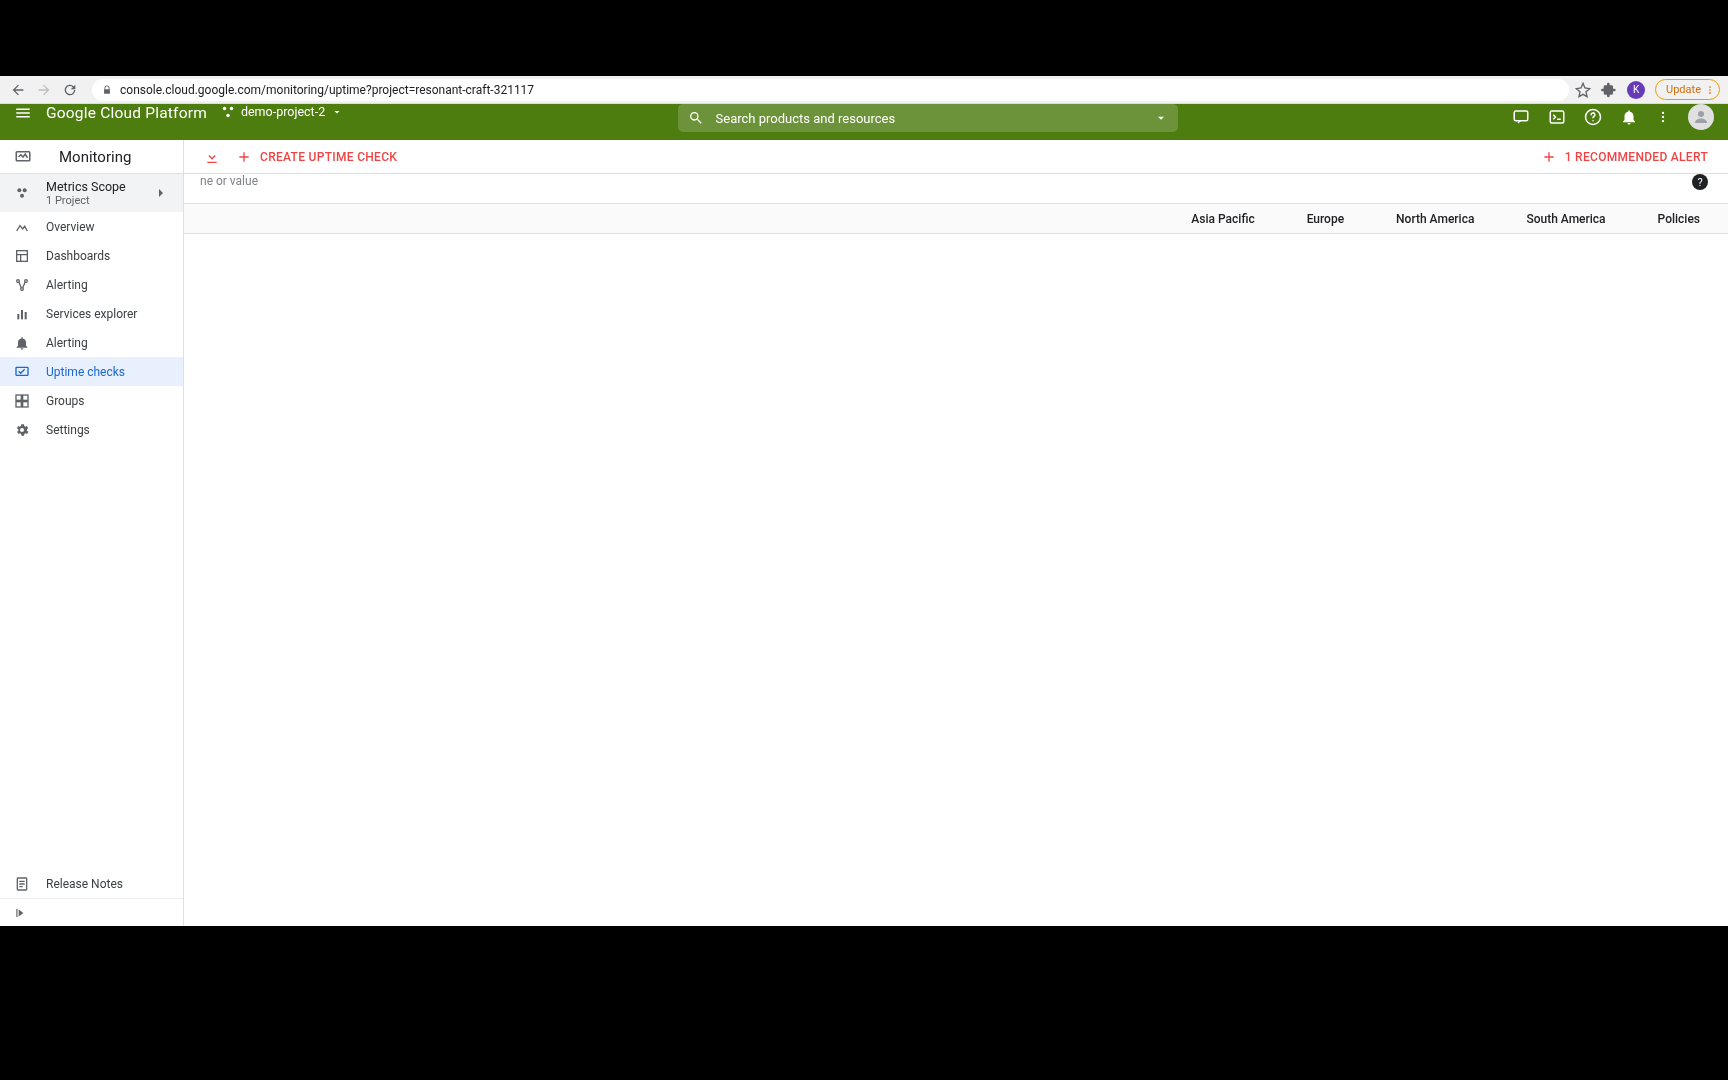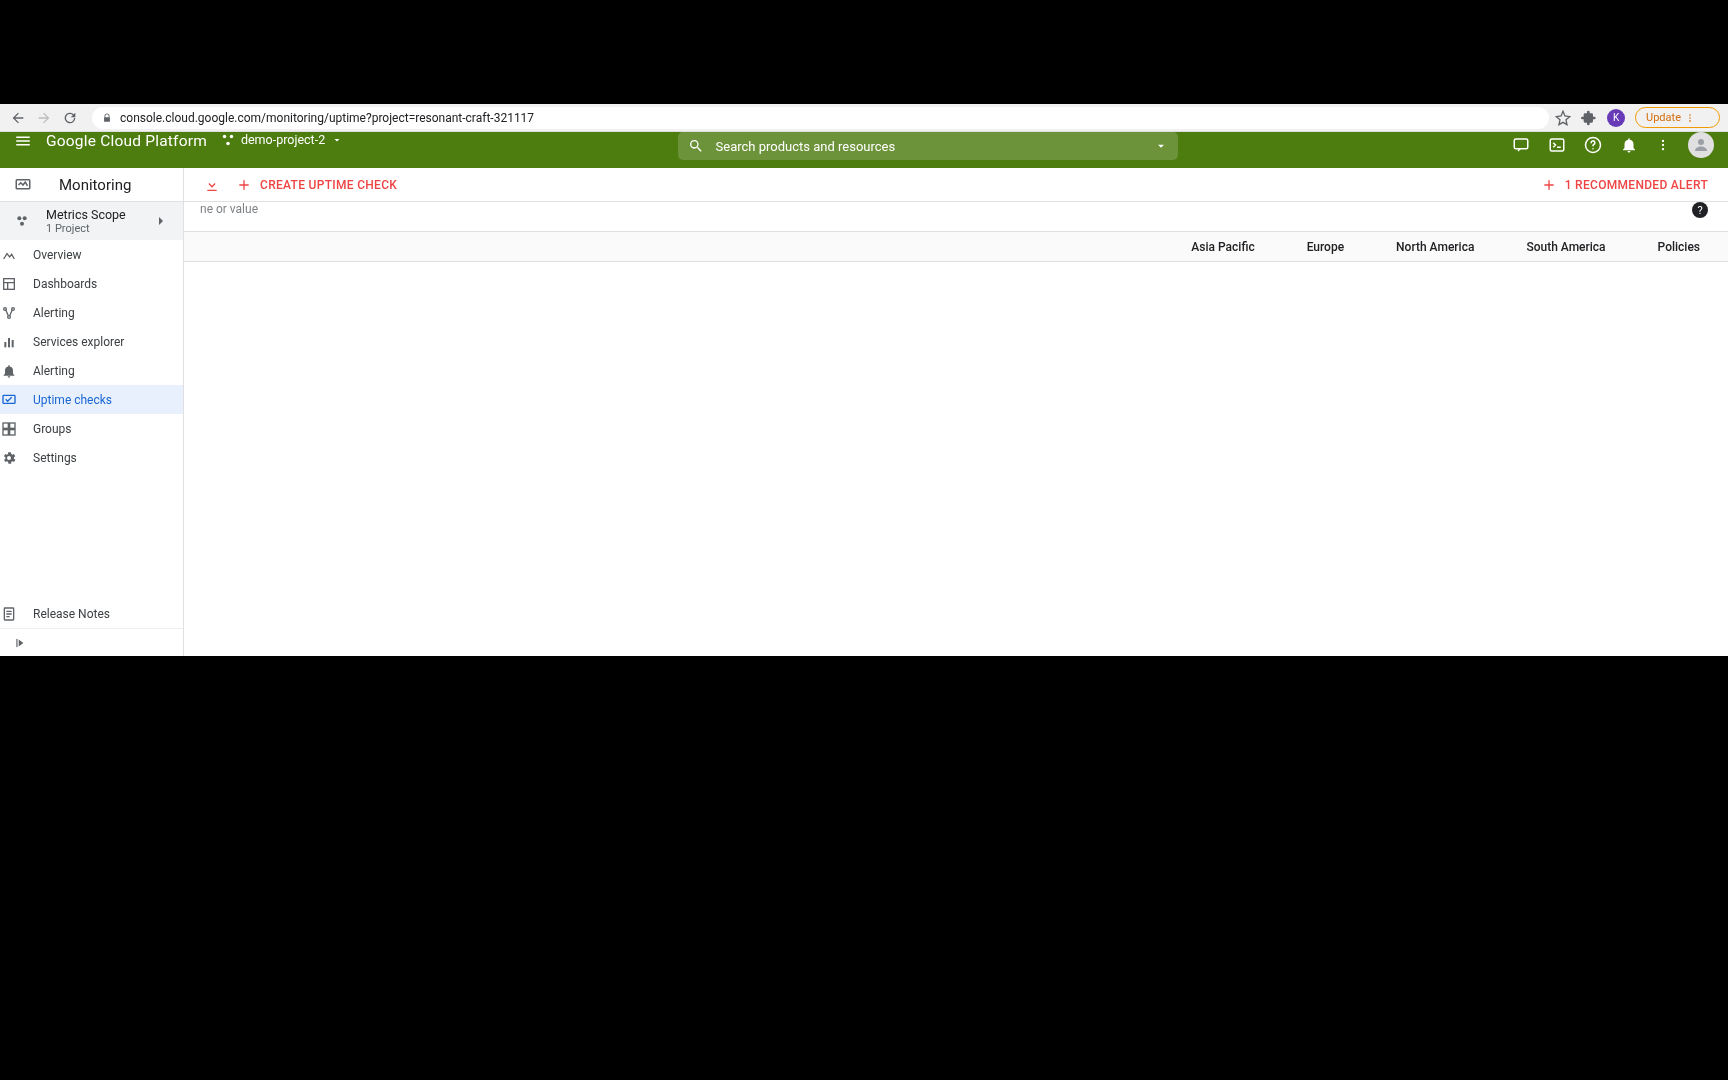--- a/index.html
+++ b/index.html
@@ -1,29 +1,29 @@
 <!DOCTYPE html>
 <html><head>
 <meta charset="utf-8">
 <style>
 * { margin: 0; padding: 0; box-sizing: border-box; font-family: Roboto, Arial, sans-serif; }
 body { background: #000; width: 1728px; height: 1080px; overflow: hidden; }
 
-.viewport { position: absolute; top: 104px; left: 0; width: 1728px; height: 552px; background: #fff; }
+.viewport { position: absolute; top: 76px; left: 0; width: 1728px; height: 850px; background: #fff; }
 
 
 .browser-bar { position: absolute; top: 0; left: 0; right: 0; height: 28px; background: #f1f1f1; display: flex; align-items: center; padding: 0 8px; border-bottom: 1px solid #ddd; }
 .bb-btn { width: 20px; height: 20px; display: flex; align-items: center; justify-content: center; margin-right: 6px; color: #5f6368; cursor: pointer; }
 .bb-btn.disabled { color: #bdbdbd; }
 .url-bar { flex: 1; height: 22px; background: #fff; border-radius: 11px; display: flex; align-items: center; padding: 0 10px; font-size: 12px; color: #202124; margin: 0 6px; }
 .lock-ic { width: 10px; height: 10px; margin-right: 8px; color: #5f6368; }
 .bb-right { display: flex; align-items: center; gap: 10px; }
 .star-ic, .ext-ic { width: 16px; height: 16px; color: #5f6368; }
 .avatar-small { width: 18px; height: 18px; border-radius: 50%; background: #673ab7; color: #fff; font-size: 10px; display: flex; align-items: center; justify-content: center; }
-.update-pill { border: 1px solid #f29900; color: #d56e0c; font-size: 11px; padding: 3px 24px 3px 10px; border-radius: 14px; display: flex; align-items: center; gap: 4px; }
+.update-pill { border: 1px solid #f29900; color: #d56e0c; font-size: 11px; padding: 3px 4px 3px 10px; border-radius: 14px; display: flex; align-items: center; gap: 4px; }
 
 
 .gcp-bar { position: absolute; top: 28px; left: 0; right: 0; height: 36px; background: #4d7c0f; display: flex; align-items: flex-start; padding: 0 14px; color: #fff; }
 .hamburger { width: 18px; height: 18px; cursor: pointer; }
 .gcp-logo { font-size: 15.5px; margin-left: 14px; font-weight: 400; letter-spacing: .2px; }
 .proj-pick { display: flex; align-items: center; gap: 6px; margin-left: 14px; font-size: 12.5px; cursor: pointer; }
 .pp-ic { width: 14px; height: 14px; }
 .search-wrap { flex: 1; display: flex; justify-content: center; }
 .search-box { width: 500px; height: 28px; background: rgba(255,255,255,.18); border-radius: 5px; display: flex; align-items: center; padding: 0 10px; position: relative; }
 .search-ic { width: 16px; height: 16px; margin-right: 12px; }
@@ -36,21 +36,21 @@
 
 .sidebar { position: absolute; top: 64px; left: 0; bottom: 0; width: 184px; background: #fff; border-right: 1px solid #e0e0e0; }
 .sb-title-row { height: 34px; display: flex; align-items: center; padding: 0 14px; gap: 27px; border-bottom: 1px solid #e0e0e0; }
 .sb-title-ic { width: 18px; height: 18px; color: #5f6368; }
 .sb-title { font-size: 15px; color: #202124; }
 .sb-scope { height: 38px; padding: 4px 14px; display: flex; align-items: center; gap: 16px; cursor: pointer; background: #f1f3f4; }
 .sb-scope-txt { flex: 1; }
 .sb-scope-t { font-size: 12.5px; color: #202124; }
 .sb-scope-s { font-size: 11px; color: #5f6368; }
 .sb-chev { width: 16px; height: 16px; color: #5f6368; }
-.sb-item { height: 29px; display: flex; align-items: center; padding: 0 1px; gap: 16px; font-size: 12px; color: #3c4043; cursor: pointer; }
+.sb-item { height: 29px; display: flex; align-items: center; padding: 0 14px; gap: 16px; font-size: 12px; color: #3c4043; cursor: pointer; }
 .sb-item.active { background: #e8f0fe; color: #1967d2; }
 .sb-item.active .sb-ic { color: #1967d2; }
 .sb-ic { width: 16px; height: 16px; color: #5f6368; flex-shrink: 0; }
 .sb-bottom { position: absolute; bottom: 0; left: 0; right: 0; }
 .sb-collapse { height: 28px; display: flex; align-items: center; padding: 0 14px; border-top: 1px solid #eee; cursor: pointer; }
 
 
 .content { position: absolute; top: 64px; left: 184px; right: 0; bottom: 0; background: #fff; }
 .action-bar { height: 34px; border-bottom: 1px solid #e0e0e0; display: flex; align-items: center; padding: 0 12px; }
 .ab-btn { display: flex; align-items: center; gap: 8px; color: #ef4444; font-size: 12px; font-weight: 500; letter-spacing: .3px; cursor: pointer; padding: 0 8px; }

